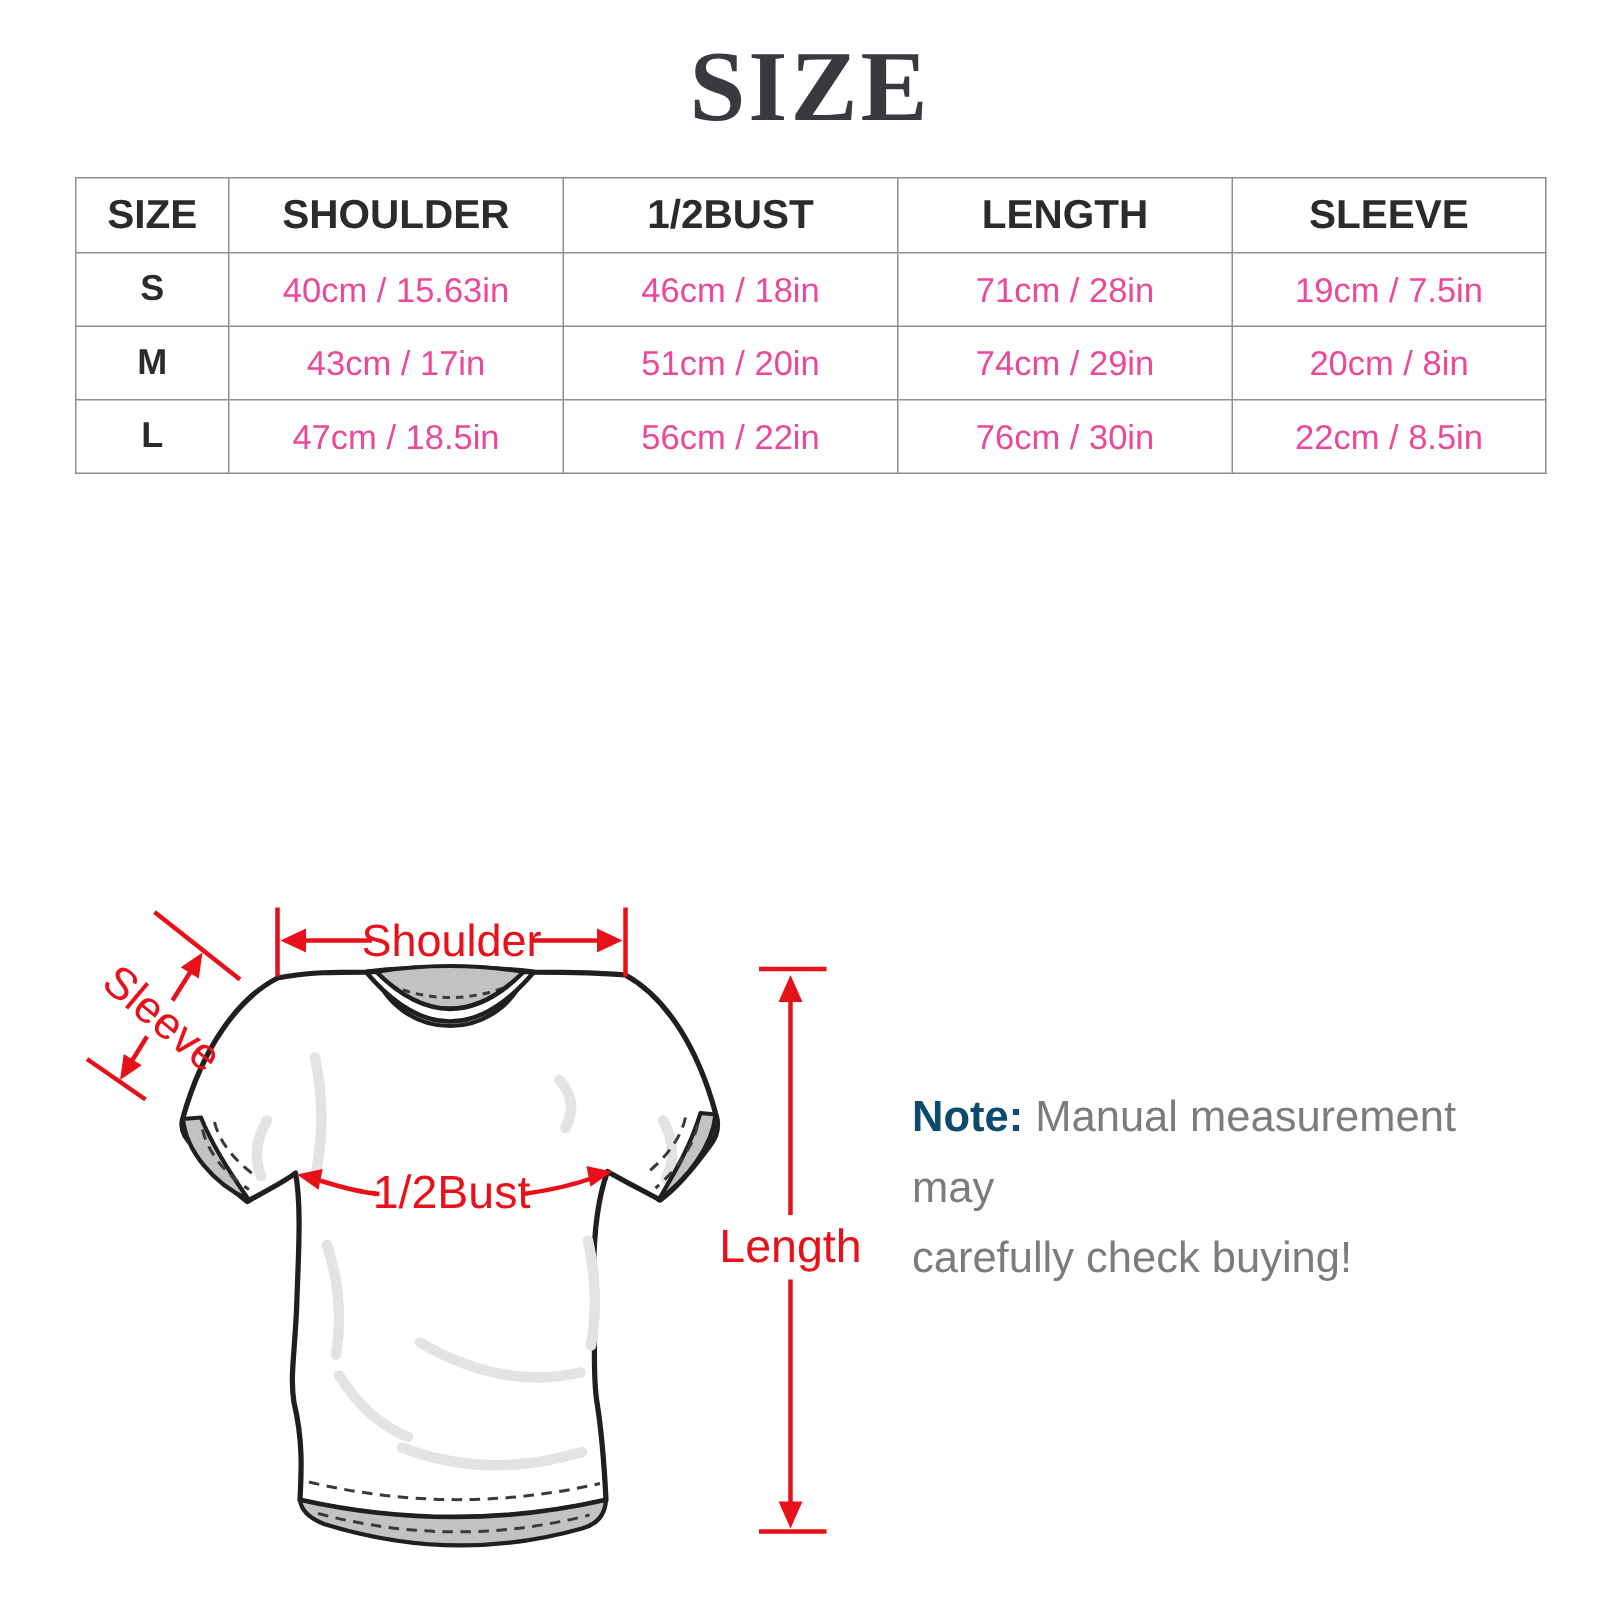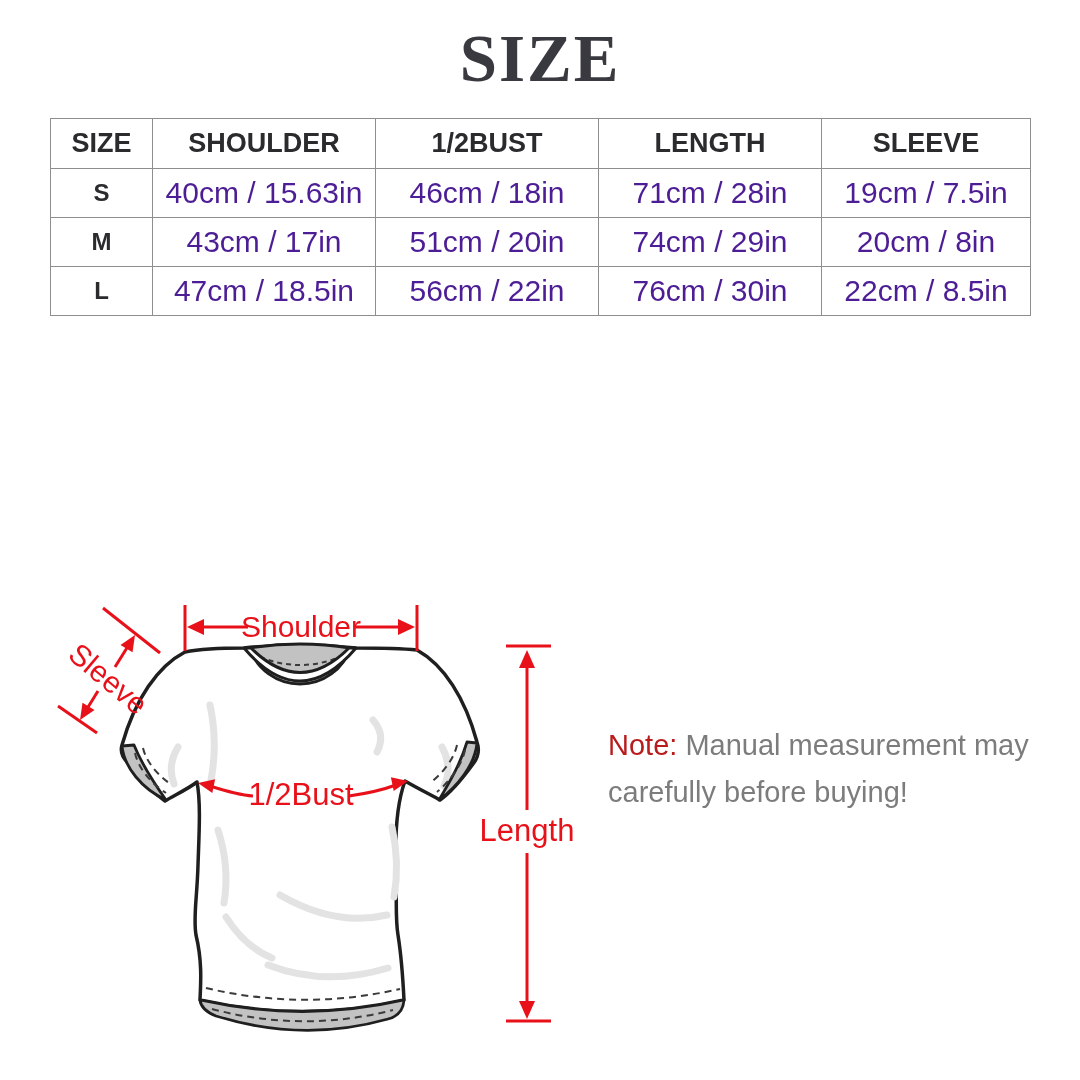--- a/index.html
+++ b/index.html
@@ -13,27 +13,27 @@
     font-weight:bold; font-size:67px; color:#393940; letter-spacing:2px;
   }
   table.size-table {
     position:absolute; left:50px; top:118px; width:980px;
     border-collapse:collapse; table-layout:fixed;
   }
   .size-table th, .size-table td {
     border:1px solid #8e8e8e; text-align:center; vertical-align:middle; padding:0;
   }
   .size-table th { height:49px; font-size:27px; font-weight:bold; color:#2b2b2e; }
-  .size-table td { height:48px; font-size:30px; color:#4c1d95; }
+  .size-table td { height:48px; font-size:23px; color:#ec4899; }
   .size-table td.size-col { font-size:24px; font-weight:bold; color:#2b2b2e; }
   .note {
     position:absolute; left:608px; top:722px; width:424px;
     font-size:29px; line-height:47px; color:#7c7c7c;
   }
-  .note .note-label { font-weight:normal; color:#b91c1c; }
+  .note .note-label { font-weight:bold; color:#0c4a6e; }
   svg.diagram { position:absolute; left:40px; top:595px; }
   .red-line { stroke:#e8111a; stroke-width:3; fill:none; }
   .red-fill { fill:#e8111a; stroke:none; }
   .red-text { fill:#e8111a; font-family:"Liberation Sans", sans-serif; font-size:30px; }
   .outline { stroke:#1f1f1f; fill:#ffffff; stroke-width:3.5; stroke-linejoin:round; }
   .gray-part { fill:#c2c2c2; stroke:#1f1f1f; stroke-width:2.8; stroke-linejoin:round; }
   .stitch { stroke:#3a3a3a; stroke-width:2; fill:none; stroke-dasharray:7,5; }
   .wrinkle { stroke:#e3e3e3; stroke-width:7; fill:none; stroke-linecap:round; }
 </style>
 </head>
@@ -168,14 +168,14 @@
     <text class="red-text" x="487" y="246" text-anchor="middle" style="font-size:31px;">Length</text>
     <line class="red-line" x1="487" y1="258" x2="487" y2="410"></line>
     <polygon class="red-fill" points="487,424 479,406 495,406"></polygon>
     <line class="red-line" x1="466" y1="426" x2="511" y2="426"></line>
   </g>
 </svg>
 
 <div class="note">
   <span class="note-label">Note:</span>
   <span>Manual measurement may</span>
-  <div>carefully before buying!</div>
+  <div>carefully check buying!</div>
 </div>
 
 </body></html>

